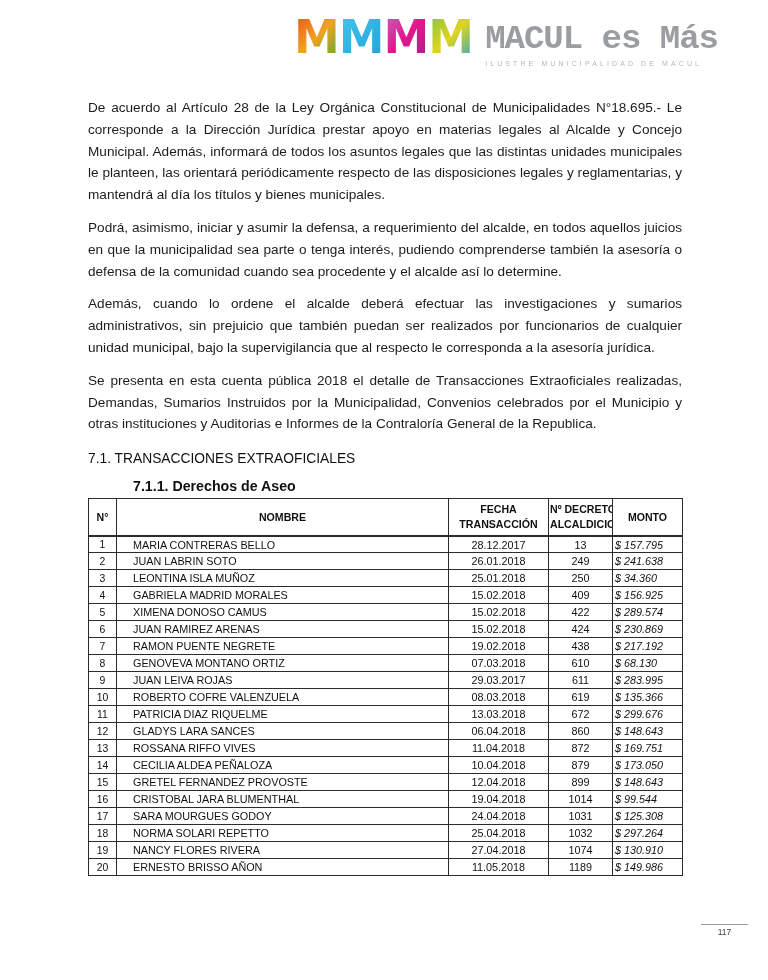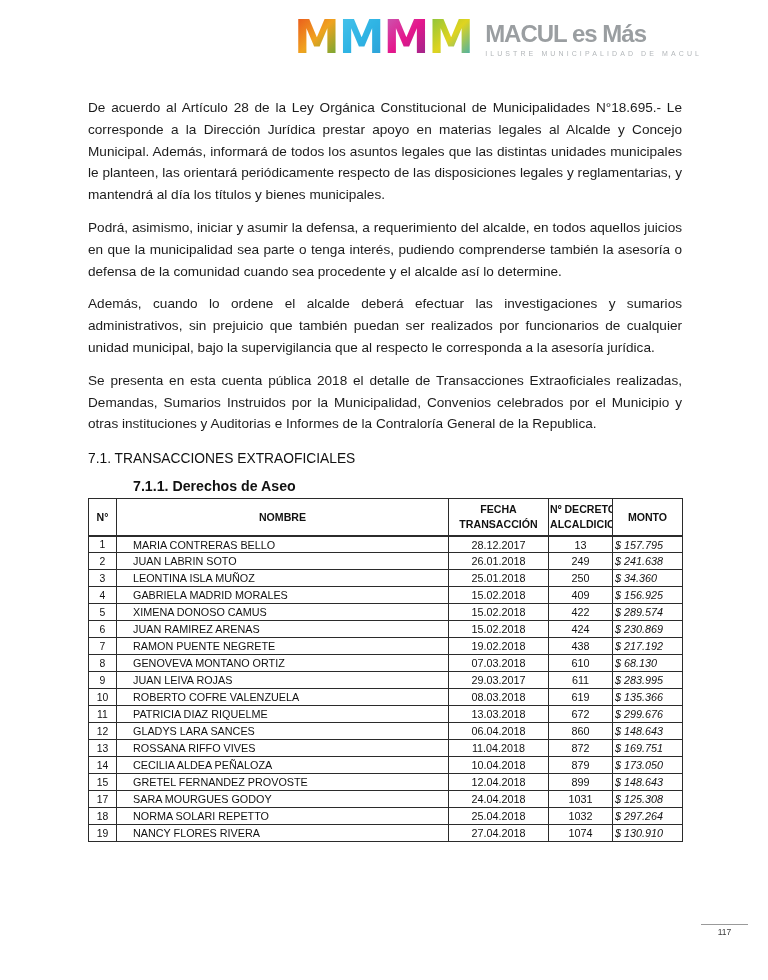--- a/index.html
+++ b/index.html
@@ -33,23 +33,23 @@
     letter-spacing: -3px;
   }
   .logo-ms span {
     -webkit-background-clip: text;
     background-clip: text;
     color: transparent;
     padding-right: 2px;
   }
   .logo-text { margin-left: 12px; padding-top: 8px; }
   .logo-title {
-    font-family: Liberation Sans, sans-serif;
+    font-family: Liberation Mono, monospace;
     font-weight: bold;
-    font-size: 24px;
+    font-size: 34px;
     line-height: 1;
     color: #9a9ea1;
     letter-spacing: -1px;
     white-space: nowrap;
   }
   .logo-subtitle {
     margin-top: 4px;
     font-size: 7px;
     letter-spacing: 3.1px;
     color: #b3b7ba;
@@ -278,40 +278,54 @@
             <td class="amount">$ 173.050</td>
           </tr>
           <tr>
             <td class="num">15</td>
             <td class="name">GRETEL FERNANDEZ PROVOSTE</td>
             <td class="date">12.04.2018</td>
             <td class="decree">899</td>
             <td class="amount">$ 148.643</td>
           </tr>
           <tr>
+            <td class="num">16</td>
+            <td class="name">CRISTOBAL JARA BLUMENTHAL</td>
+            <td class="date">19.04.2018</td>
+            <td class="decree">1014</td>
+            <td class="amount">$ 99.544</td>
+          </tr>
+          <tr>
             <td class="num">17</td>
             <td class="name">SARA MOURGUES GODOY</td>
             <td class="date">24.04.2018</td>
             <td class="decree">1031</td>
             <td class="amount">$ 125.308</td>
           </tr>
           <tr>
             <td class="num">18</td>
             <td class="name">NORMA SOLARI REPETTO</td>
             <td class="date">25.04.2018</td>
             <td class="decree">1032</td>
             <td class="amount">$ 297.264</td>
           </tr>
           <tr>
             <td class="num">19</td>
             <td class="name">NANCY FLORES RIVERA</td>
             <td class="date">27.04.2018</td>
             <td class="decree">1074</td>
             <td class="amount">$ 130.910</td>
           </tr>
+          <tr>
+            <td class="num">20</td>
+            <td class="name">ERNESTO BRISSO AÑON</td>
+            <td class="date">11.05.2018</td>
+            <td class="decree">1189</td>
+            <td class="amount">$ 149.986</td>
+          </tr>
         </tbody>
     </table>
   </main>
 
   <footer>
     <div class="footer-rule"></div>
     <div class="footer-page">117</div>
   </footer>
 
 </div>

